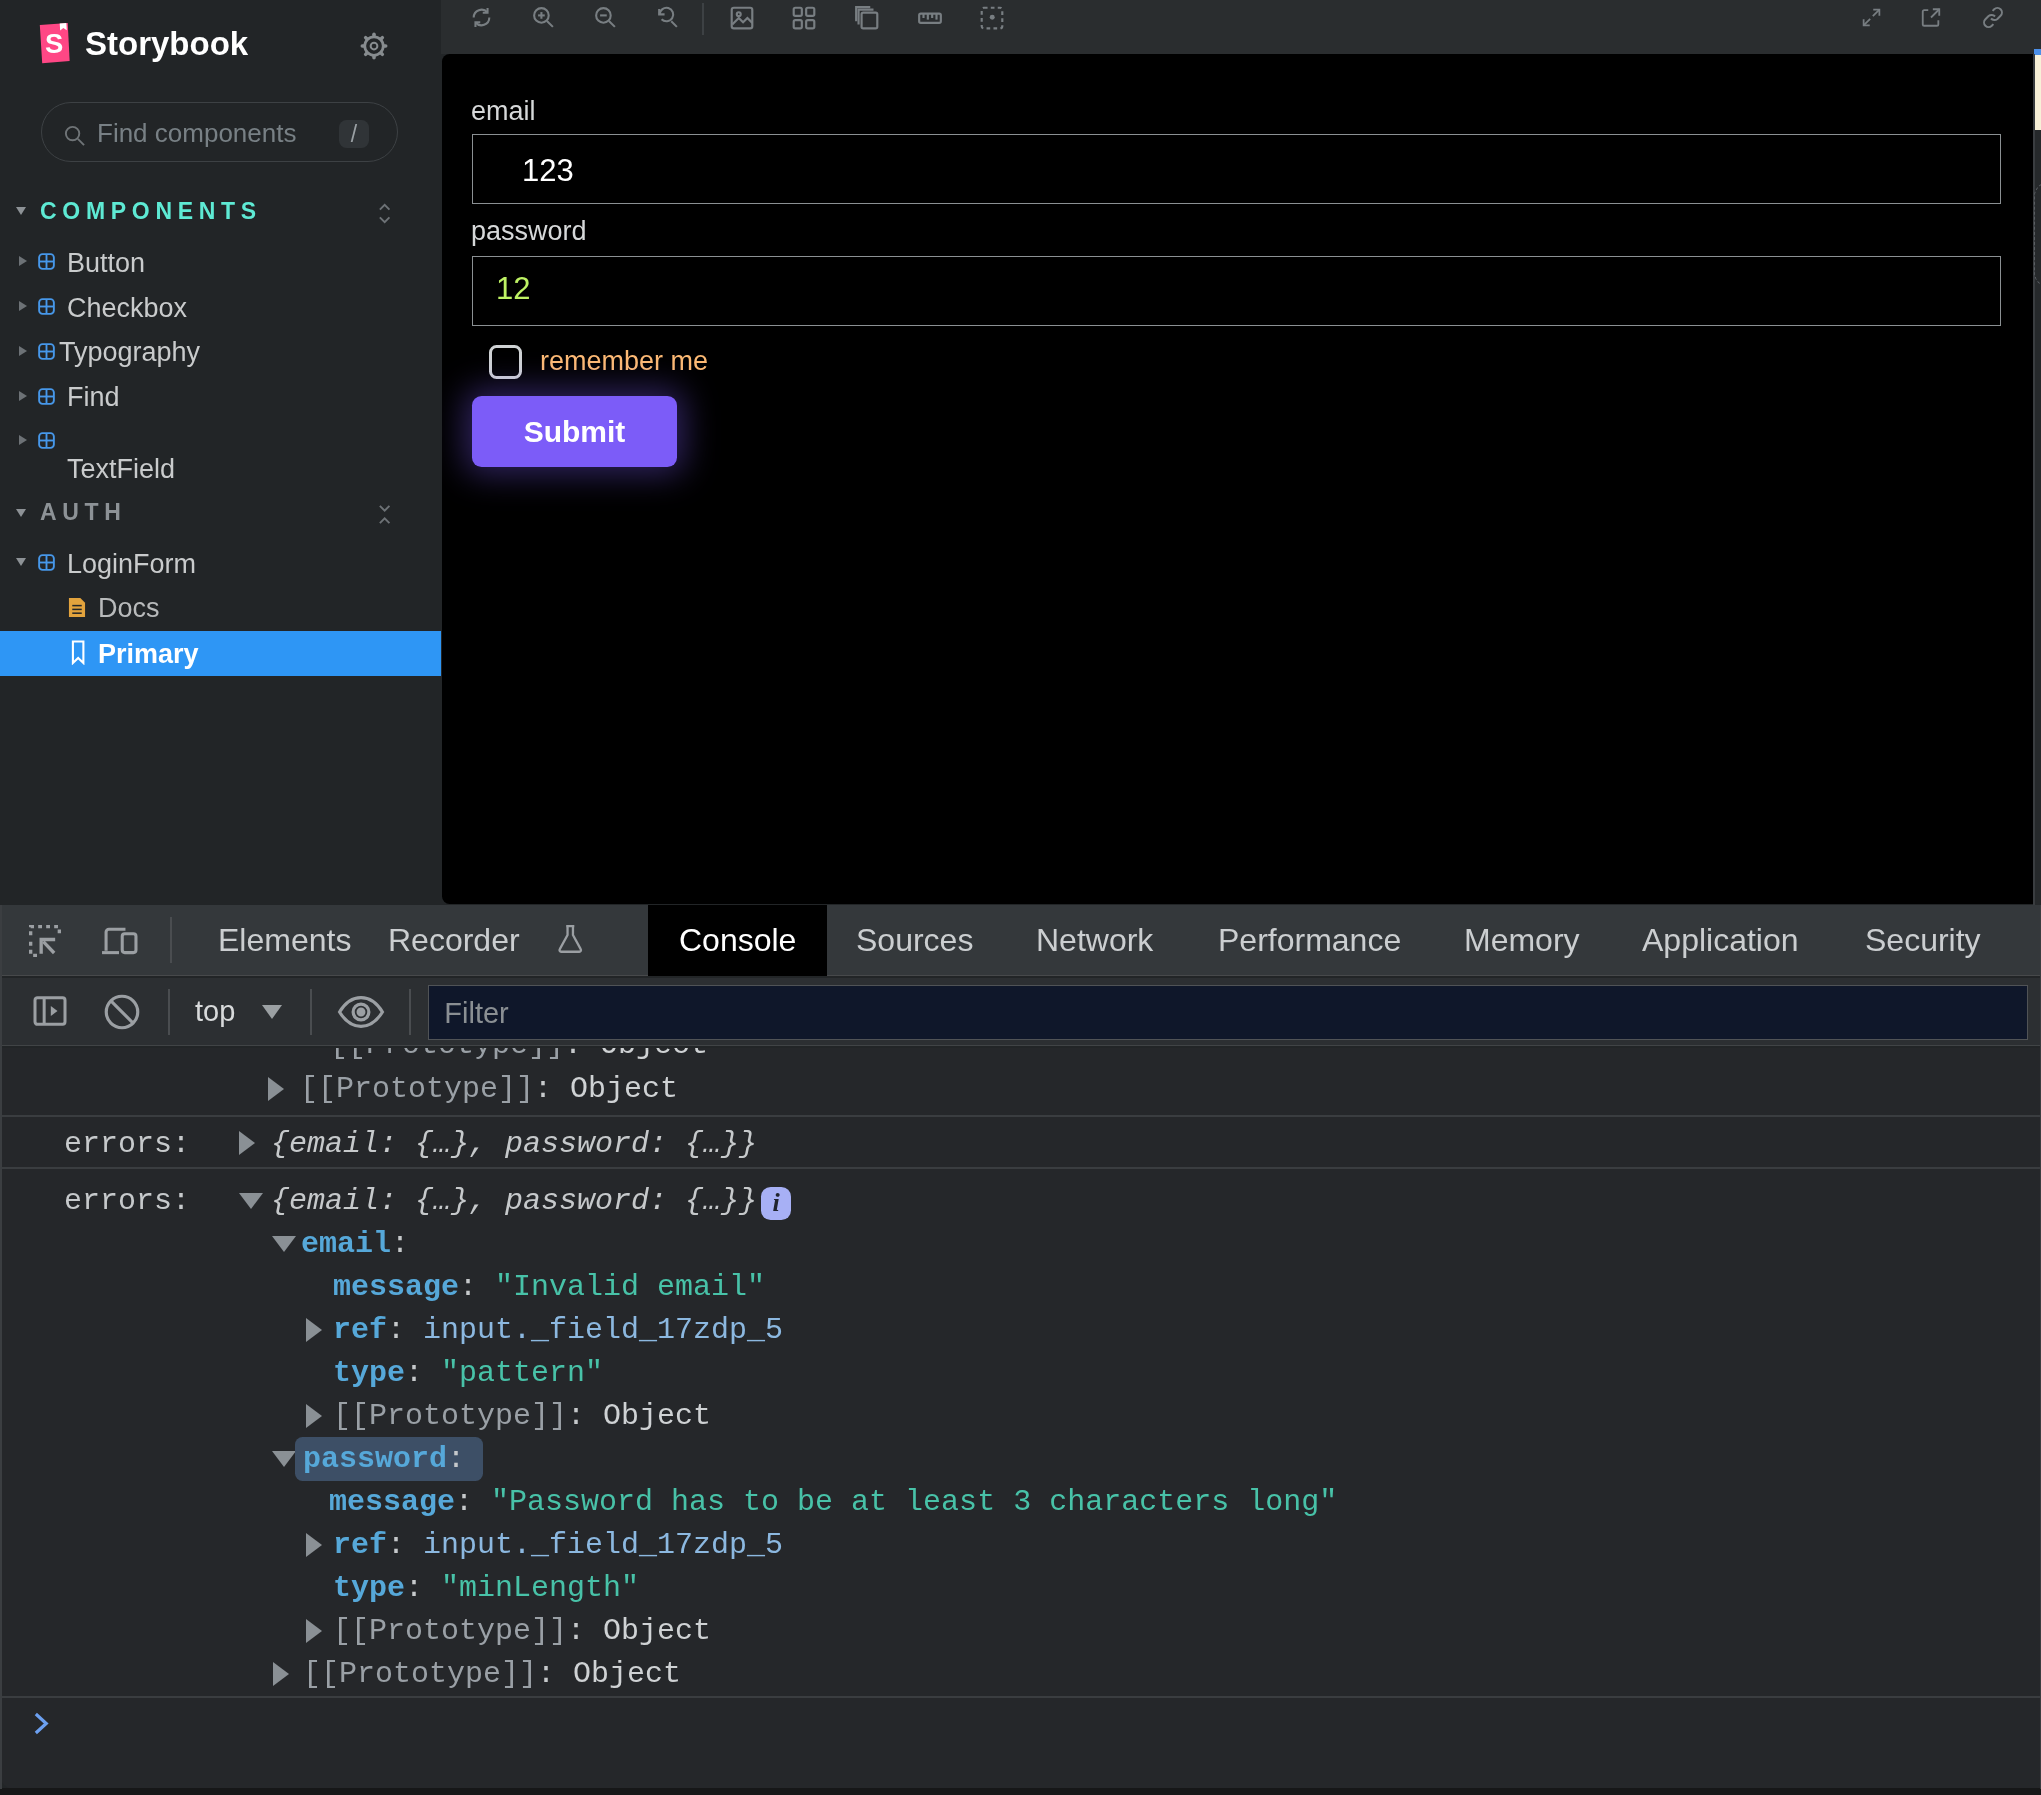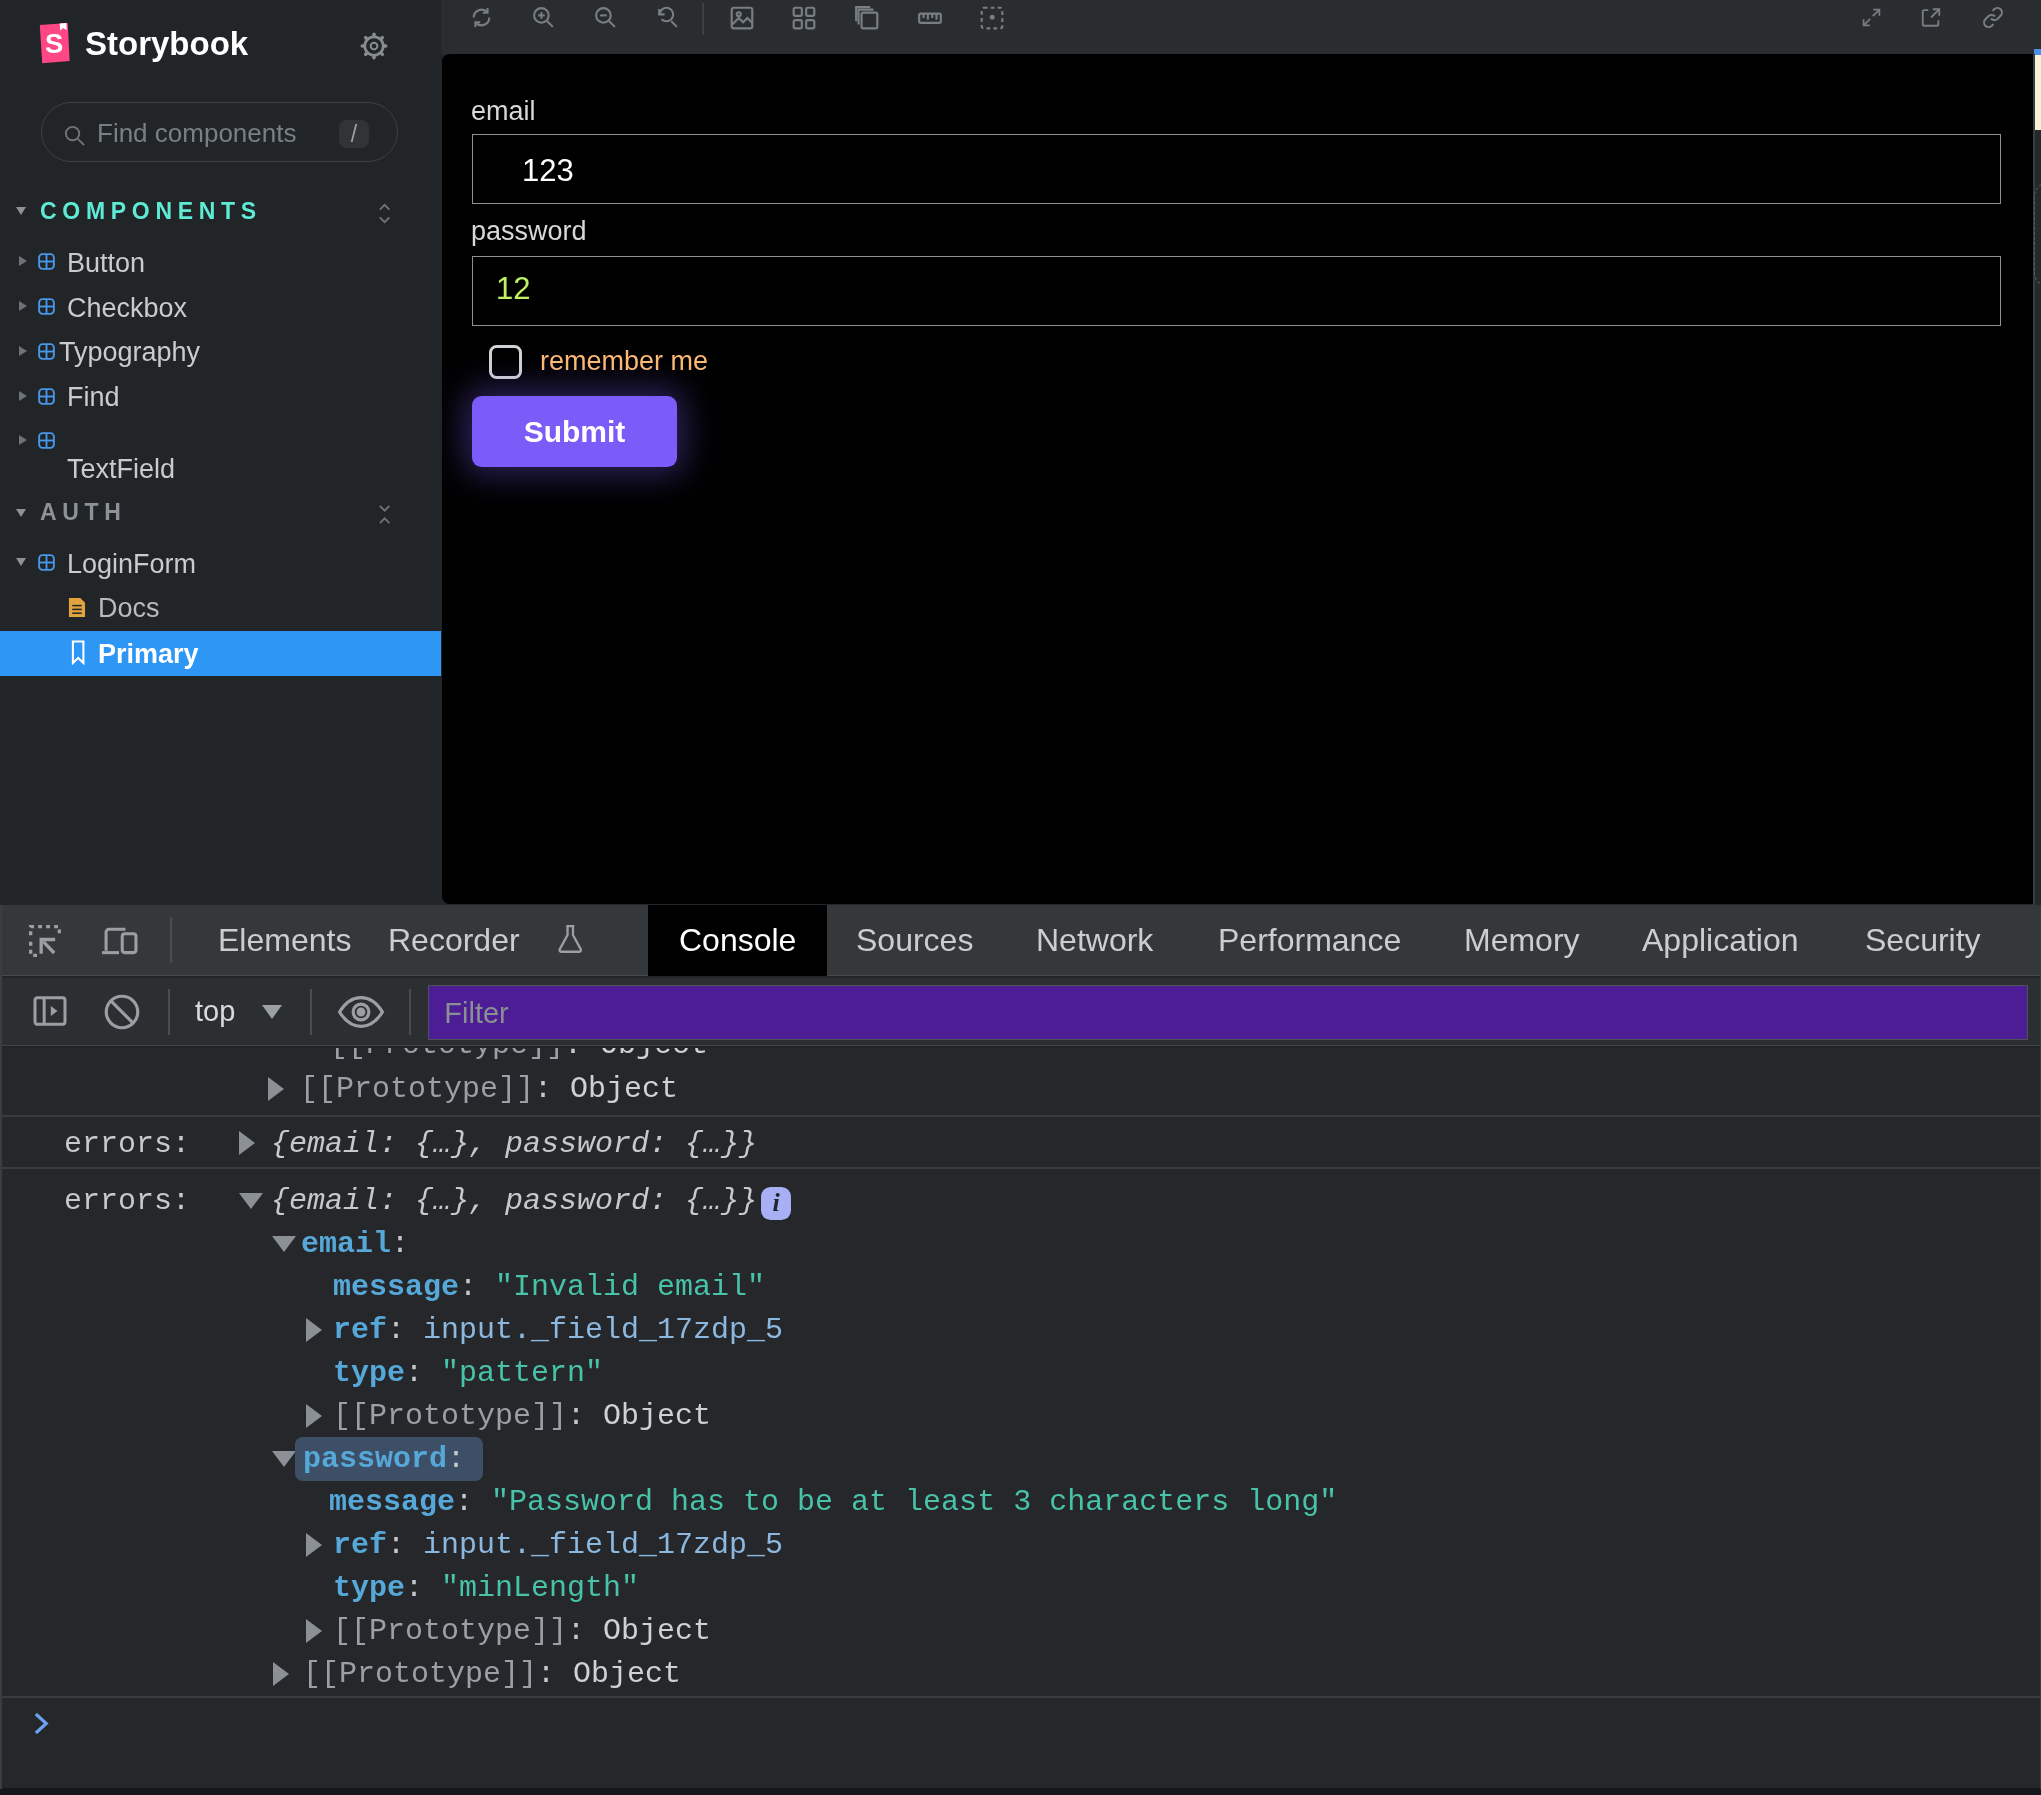--- a/index.html
+++ b/index.html
@@ -285,21 +285,21 @@
   <div class="abs" style="left:195px; top:17px; font-size:29px; color:#d8dadb;">top</div>
   <div class="abs" style="left:262px; top:27px; width:0; height:0; border-top:14.3px solid #9ba0a3; border-left:10.5px solid transparent; border-right:10.5px solid transparent;"></div>
   <div class="sep" style="left:310px; top:10.5px; height:46px;"></div>
 
   <svg class="abs" style="left:336px; top:15.3px;" width="50" height="38" viewBox="0 0 28 20" fill="none" stroke="#9b9fa3" stroke-width="1.8">
     <path d="M2 10 C6 3.5 10 2 14 2 s8 1.5 12 8 c-4 6.5-8 8-12 8 s-8-1.5-12-8 z"></path>
     <circle cx="14" cy="10" r="4.4"></circle>
       <circle cx="14" cy="10" r="1.6" fill="#9b9fa3"></circle>
   </svg>
   <div class="sep" style="left:409px; top:10.5px; height:46px;"></div>
-  <div class="abs" style="left:428px; top:6.7px; width:1600px; height:55px; background:#4c1d95; border:1.9px solid #505356;">
+  <div class="abs" style="left:428px; top:6.7px; width:1600px; height:55px; background:#0f172a; border:1.9px solid #505356;">
     <div class="abs" style="left:15.3px; top:11.5px; font-size:29px; color:#8a8f93;">Filter</div>
   </div>
 </div>
 <div id="dtc" class="abs">
 
   <div class="mline" style="left:330px; top:-25px;"><span class="proto">[[Prototype]]</span>: <span class="obj">Object</span></div>
   <div class="ctri-r" style="left:268px; top:29px;"></div>
   <div class="mline" style="left:300px; top:19px;"><span class="proto">[[Prototype]]</span>: <span class="obj">Object</span></div>
   <div class="csep" style="top:67px;"></div>
   <div class="mline" style="left:64px; top:74px;">errors:</div>

